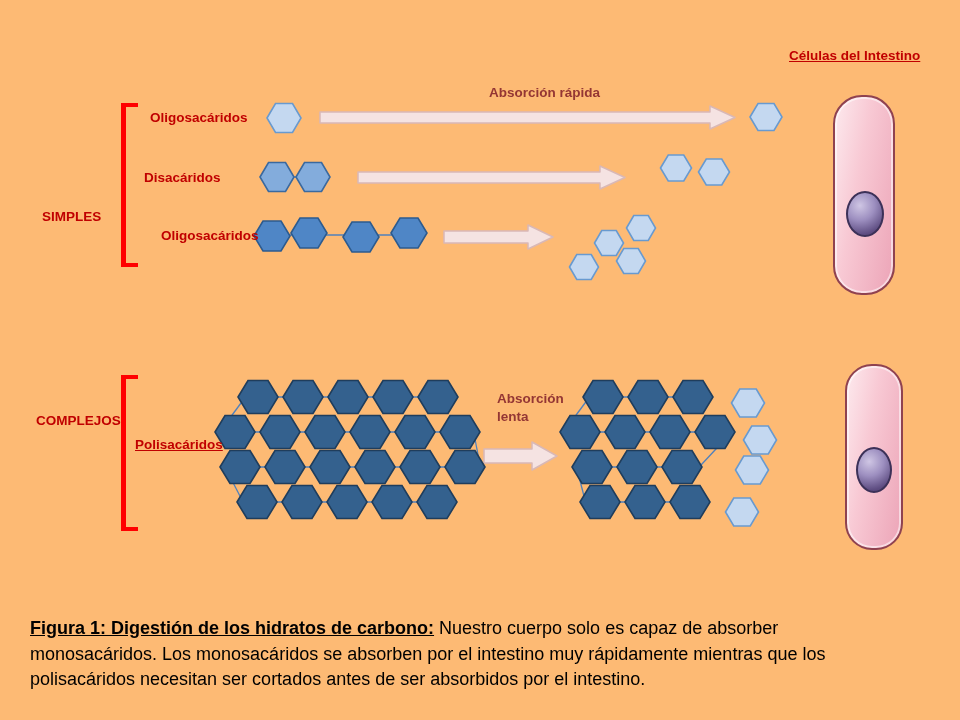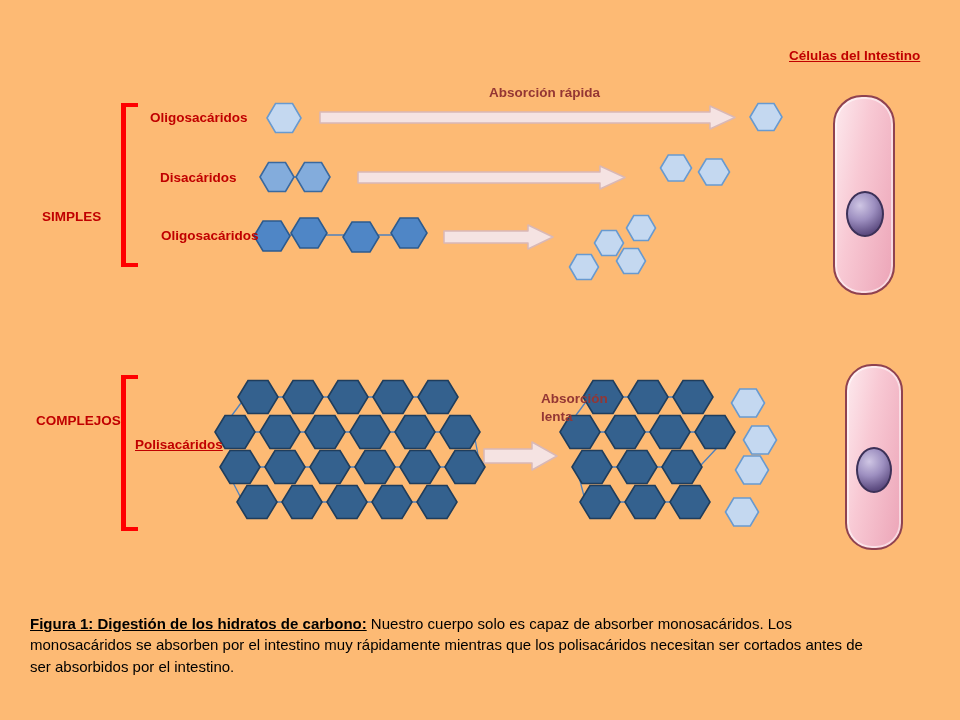--- a/index.html
+++ b/index.html
@@ -18,21 +18,21 @@
   .title-red{position:absolute;left:789px;top:48px;color:#c00000;font-weight:bold;
              font-size:13.5px;text-decoration:underline;white-space:nowrap;}
   .bracket{position:absolute;width:12px;border-left:5px solid #ff0000;
            border-top:4px solid #ff0000;border-bottom:4px solid #ff0000;}
   .cell{position:absolute;border:2.5px solid #8f4250;border-radius:29px;
         background:linear-gradient(100deg,#fdeaee 0%,#f8c9d4 40%,#eca4b7 100%);
         box-shadow:inset 0 0 0 2px rgba(255,255,255,.55);}
   .nucleus{position:absolute;border-radius:50%;border:2px solid #3c3158;
         background:radial-gradient(circle at 35% 30%,#cfc6e4 0%,#9d8fc0 40%,#5e4d82 78%,#483a66 100%);}
   .caption{position:absolute;left:30px;top:598px;width:850px;color:#000;
-           font-size:15px;line-height:1.42;}
+           font-size:18px;line-height:1.42;}
   .caption .lead{font-weight:bold;text-decoration:underline;}
 </style>
 </head>
 <body>
 
 <div class="canvas">
 
   <svg id="figure-layer" width="960" height="720" viewBox="0 0 960 720">
       <g>
         <line x1="262" y1="177" x2="328" y2="177" class="bond"></line>
@@ -111,28 +111,28 @@
       <polygon points="725.5,512 733.75,498 750.25,498 758.5,512 750.25,526 733.75,526" class="hex hex-light"></polygon>
     </svg>
 
   <div class="title-red">Células del Intestino</div>
 
   <div class="label maroon" style="left:430px;top:85px;width:170px;text-align:right;">Absorción rápida</div>
 
   <div class="label" style="left:42px;top:165px;margin-top:44px;">SIMPLES</div>
   <div class="bracket" style="left:121px;top:103px;height:156px;"></div>
   <div class="label" style="left:150px;top:110px;">Oligosacáridos</div>
-  <div class="label" style="left:160px;top:170px;">Disacáridos</div>
+  <div class="label" style="left:144px;top:170px;">Disacáridos</div>
   <div class="label" style="left:161px;top:228px;">Oligosacáridos</div>
 
   <div class="label" style="left:36px;top:413px;">COMPLEJOS</div>
   <div class="bracket" style="left:121px;top:375px;height:148px;"></div>
   <div class="label" style="left:135px;top:437px;text-decoration:underline;">Polisacáridos</div>
 
-  <div class="label maroon" style="left:497px;top:390px;line-height:18px;margin-left:44px;">
+  <div class="label maroon" style="left:497px;top:390px;line-height:18px;">
     <div>Absorción</div>
     <div>lenta</div>
   </div>
 
   <div class="cell" style="left:833px;top:95px;width:58px;height:196px;">
     <div class="nucleus" style="left:11px;top:94px;width:34px;height:42px;"></div>
   </div>
   <div class="cell" style="left:845px;top:364px;width:54px;height:182px;border-radius:27px;">
     <div class="nucleus" style="left:9px;top:81px;width:32px;height:42px;"></div>
   </div>

